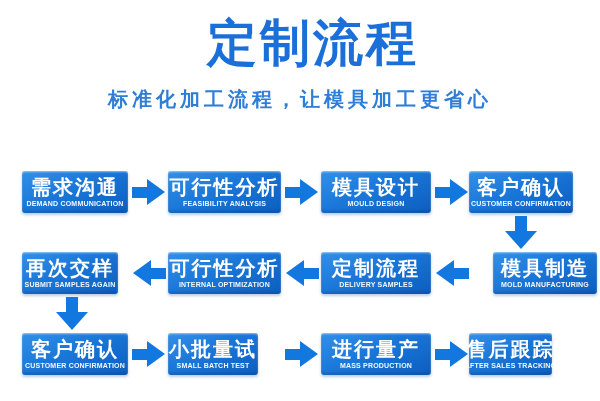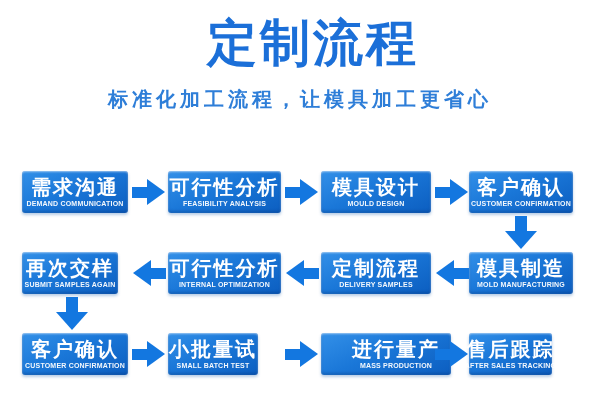--- a/index.html
+++ b/index.html
@@ -68,21 +68,21 @@
   <div class="box" style="left:469px;top:171px;width:104px;">
     <span class="zh">客户确认</span>
     <span class="en">CUSTOMER CONFIRMATION</span>
   </div>
 
   <div class="v-arrow" style="left:505px;top:216px;">
       <span class="shaft"></span>
       <span class="head"></span>
     </div>
 
-  <div class="box" style="left:469px;top:252px;width:104px;">
+  <div class="box" style="left:493px;top:252px;width:104px;">
     <span class="zh">模具制造</span>
     <span class="en">MOLD MANUFACTURING</span>
   </div>
   <div class="h-arrow left" style="left:435px;top:260px;">
       <span class="shaft"></span>
       <span class="head"></span>
     </div>
   <div class="box" style="left:321px;top:252px;width:110px;">
     <span class="zh">定制流程</span>
     <span class="en">DELIVERY SAMPLES</span>
@@ -118,21 +118,21 @@
       <span class="head"></span>
     </div>
   <div class="box" style="left:168px;top:333px;width:90px;">
     <span class="zh">小批量试</span>
     <span class="en">SMALL BATCH TEST</span>
   </div>
   <div class="h-arrow right" style="left:285px;top:341px;">
       <span class="shaft"></span>
       <span class="head"></span>
     </div>
-  <div class="box" style="left:321px;top:333px;width:110px;padding-left:20px;">
+  <div class="box" style="left:321px;top:333px;width:110px;">
     <span class="zh">进行量产</span>
     <span class="en">MASS PRODUCTION</span>
   </div>
   <div class="h-arrow right" style="left:435px;top:341px;">
       <span class="shaft"></span>
       <span class="head"></span>
     </div>
   <div class="box" style="left:469px;top:333px;width:83px;">
     <span class="zh">售后跟踪</span>
     <span class="en">AFTER SALES TRACKING</span>

